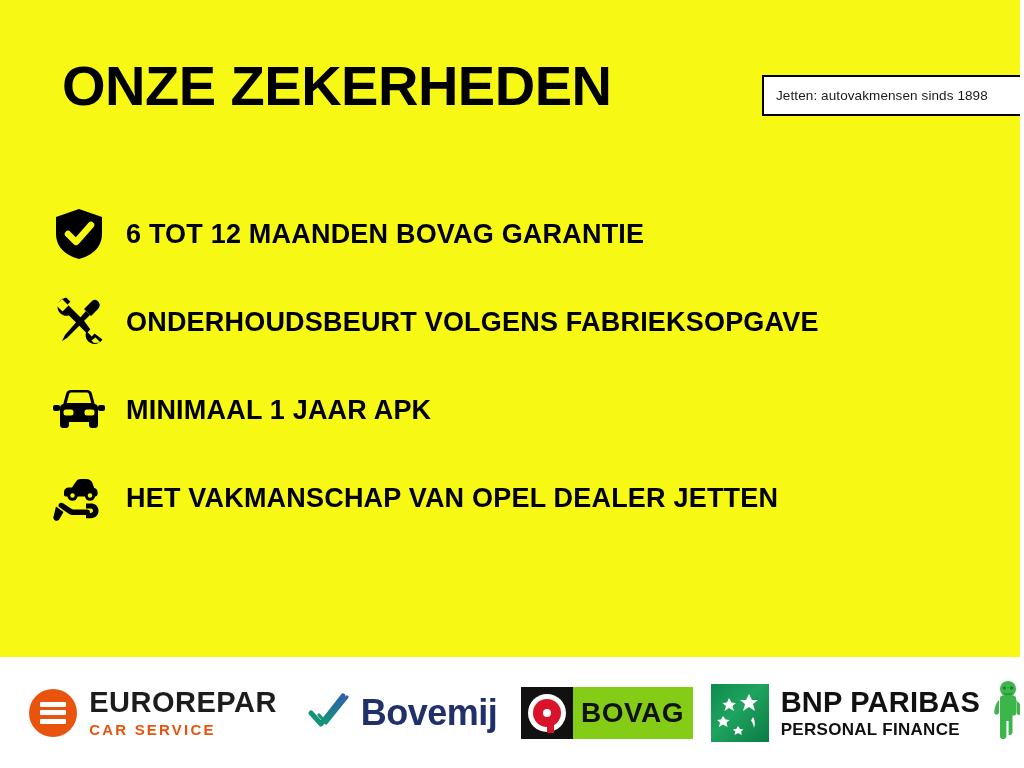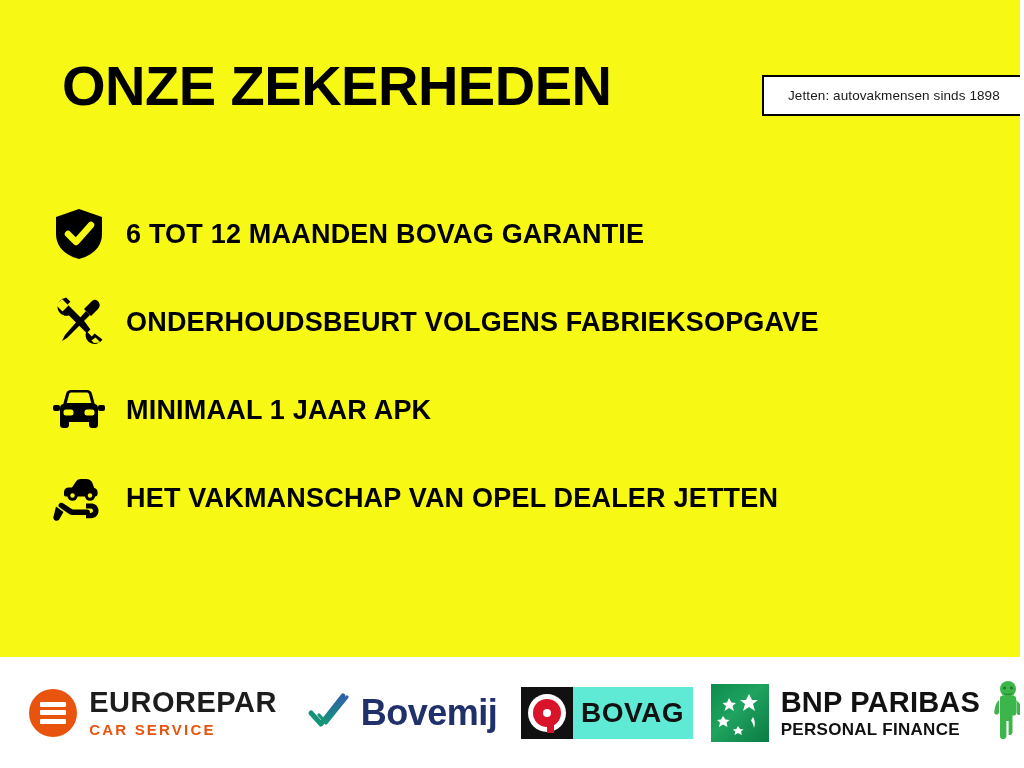--- a/index.html
+++ b/index.html
@@ -41,21 +41,21 @@
     height: 41px;
     background: #ffffff;
     border: 2px solid #000000;
     box-sizing: border-box;
     display: flex;
     align-items: center;
   }
   #tagline-text {
     font-size: 13.5px;
     color: #1a1a1a;
-    padding-left: 24px;
+    padding-left: 12px;
     white-space: nowrap;
     letter-spacing: 0.1px;
   }
 
   
   #benefits {
     position: absolute;
     left: 52px;
     top: 190px;
     width: 920px;
@@ -147,21 +147,21 @@
   }
   .bovag-dot {
     position: absolute; left: 22px; top: 22px; width: 8px; height: 8px;
     border-radius: 50%; background: #ffffff;
   }
   .bovag-tail {
     position: absolute; left: 26px; top: 26px; width: 7px; height: 20px;
     background: #D8132A;
   }
   .bovag-panel {
-    background: #5eead4; display: flex; align-items: center;
+    background: #84cc16; display: flex; align-items: center;
     padding: 0 9px 0 8px;
   }
   #bovag-name {
     font-size: 28px; font-weight: bold; color: #111111; letter-spacing: 0.5px;
   }
 
   
   #logo-bnp { flex: 1; justify-content: flex-end; }
   .bnp-wrap { display: flex; align-items: center; }
   .bnp-mark {

